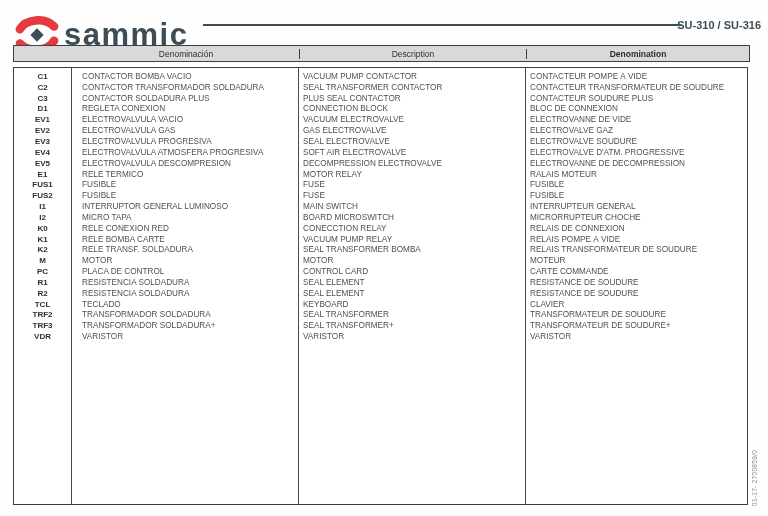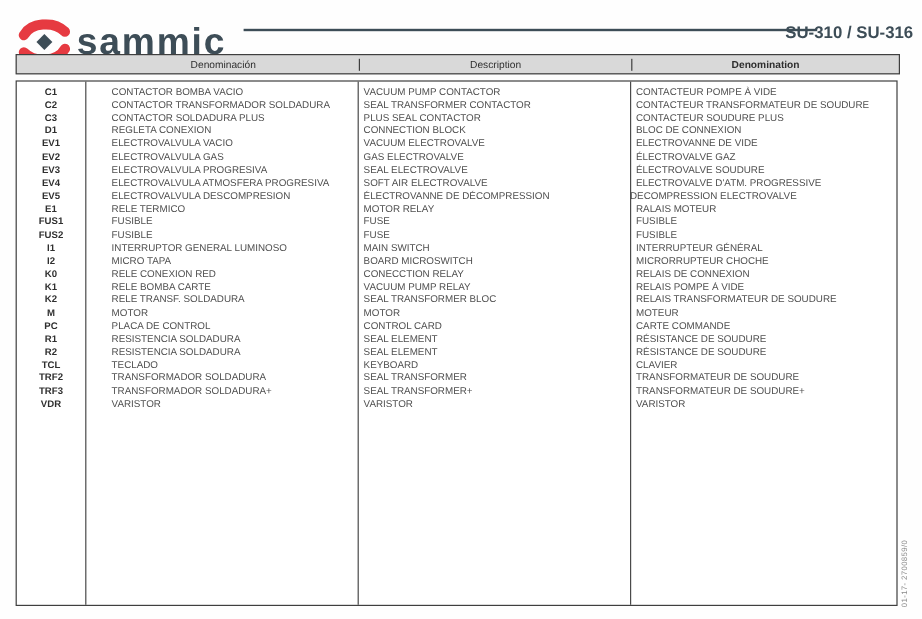--- a/index.html
+++ b/index.html
@@ -12,21 +12,21 @@
   
   .logo { position:absolute; left:14px; top:16px; display:flex; align-items:flex-end; }
   .logo-mark { width:46px; height:38px; }
   .logo-text {
     font-size:31px; font-weight:bold; letter-spacing:1.5px;
     color:#3d4d57; line-height:38px; margin-left:4px;
   }
   .header-rule { position:absolute; top:24px; left:203px; width:478px; height:2px; background:#3d4d57; }
   .model-ref {
     position:absolute; top:19px; right:7px;
-    font-size:14px; font-weight:bold; color:#3d4d57; white-space:nowrap;
+    font-size:11px; font-weight:bold; color:#3d4d57; white-space:nowrap;
   }
   
   .thead {
     position:absolute; left:13px; top:45px; width:735px; height:15px;
     background:#d9d9d9; border:1.5px solid #3f3f3f; display:flex;align-items:center;
   }
   .thead .hcell {
     display:flex; align-items:center; justify-content:center;
     font-size:8.5px; color:#2e2e2e; border-right:1.5px solid #3f3f3f;
     box-sizing:border-box;
@@ -37,21 +37,21 @@
   .tbody {
     position:absolute; left:13px; top:67px; width:735px; height:438px;
     border:1.5px solid #3f3f3f; background:#ffffff; box-sizing:border-box;
   }
   .vline { position:absolute; top:0; bottom:0; width:1px; background:#4a4a4a; }
   .vl0 { left:57px; } .vl1 { left:284px; } .vl2 { left:511px; }
   .rows { position:absolute; left:0; top:3px; right:0; }
   .trow { display:flex; height:10.85px; align-items:center; }
   .cell { box-sizing:border-box; white-space:nowrap; overflow:hidden; }
   .c-code { width:57px; text-align:center; font-size:8px; font-weight:bold; color:#2f2f2f; }
-  .c-es   { width:227px; padding-left:22px; font-size:8.2px; color:#4f4f4f; }
+  .c-es   { width:227px; padding-left:11px; font-size:8.2px; color:#4f4f4f; }
   .c-en   { width:227px; padding-left:5px; font-size:8.2px; color:#4f4f4f; }
   .c-fr   { flex:1; padding-left:5px; font-size:8.2px; color:#4f4f4f; }
   
   .doc-code {
     position:absolute; left:751px; top:506px;
     transform:rotate(-90deg); transform-origin:0 0;
     font-size:6.5px; color:#8a8a8a; white-space:nowrap; letter-spacing:0.3px;
   }
 </style>
 </head>
@@ -127,22 +127,22 @@
       </div>
         <div class="trow">
         <div class="cell c-code">EV4</div>
         <div class="cell c-es">ELECTROVALVULA ATMOSFERA PROGRESIVA</div>
         <div class="cell c-en">SOFT AIR ELECTROVALVE</div>
         <div class="cell c-fr">ELECTROVALVE D'ATM. PROGRESSIVE</div>
       </div>
         <div class="trow">
         <div class="cell c-code">EV5</div>
         <div class="cell c-es">ELECTROVALVULA DESCOMPRESION</div>
+        <div class="cell c-en">DECOMPRESSION ELECTROVALVE</div>
         <div class="cell c-fr">ÉLECTROVANNE DE DÉCOMPRESSION</div>
-        <div class="cell c-en">DECOMPRESSION ELECTROVALVE</div>
       </div>
         <div class="trow">
         <div class="cell c-code">E1</div>
         <div class="cell c-es">RELE TERMICO</div>
         <div class="cell c-en">MOTOR RELAY</div>
         <div class="cell c-fr">RALAIS MOTEUR</div>
       </div>
         <div class="trow">
         <div class="cell c-code">FUS1</div>
         <div class="cell c-es">FUSIBLE</div>
@@ -175,21 +175,21 @@
       </div>
         <div class="trow">
         <div class="cell c-code">K1</div>
         <div class="cell c-es">RELE BOMBA CARTE</div>
         <div class="cell c-en">VACUUM PUMP RELAY</div>
         <div class="cell c-fr">RELAIS POMPE À VIDE</div>
       </div>
         <div class="trow">
         <div class="cell c-code">K2</div>
         <div class="cell c-es">RELE TRANSF. SOLDADURA</div>
-        <div class="cell c-en">SEAL TRANSFORMER BLOC</div>
+        <div class="cell c-en">SEAL TRANSFORMER BOMBA</div>
         <div class="cell c-fr">RELAIS TRANSFORMATEUR DE SOUDURE</div>
       </div>
         <div class="trow">
         <div class="cell c-code">M</div>
         <div class="cell c-es">MOTOR</div>
         <div class="cell c-en">MOTOR</div>
         <div class="cell c-fr">MOTEUR</div>
       </div>
         <div class="trow">
         <div class="cell c-code">PC</div>

